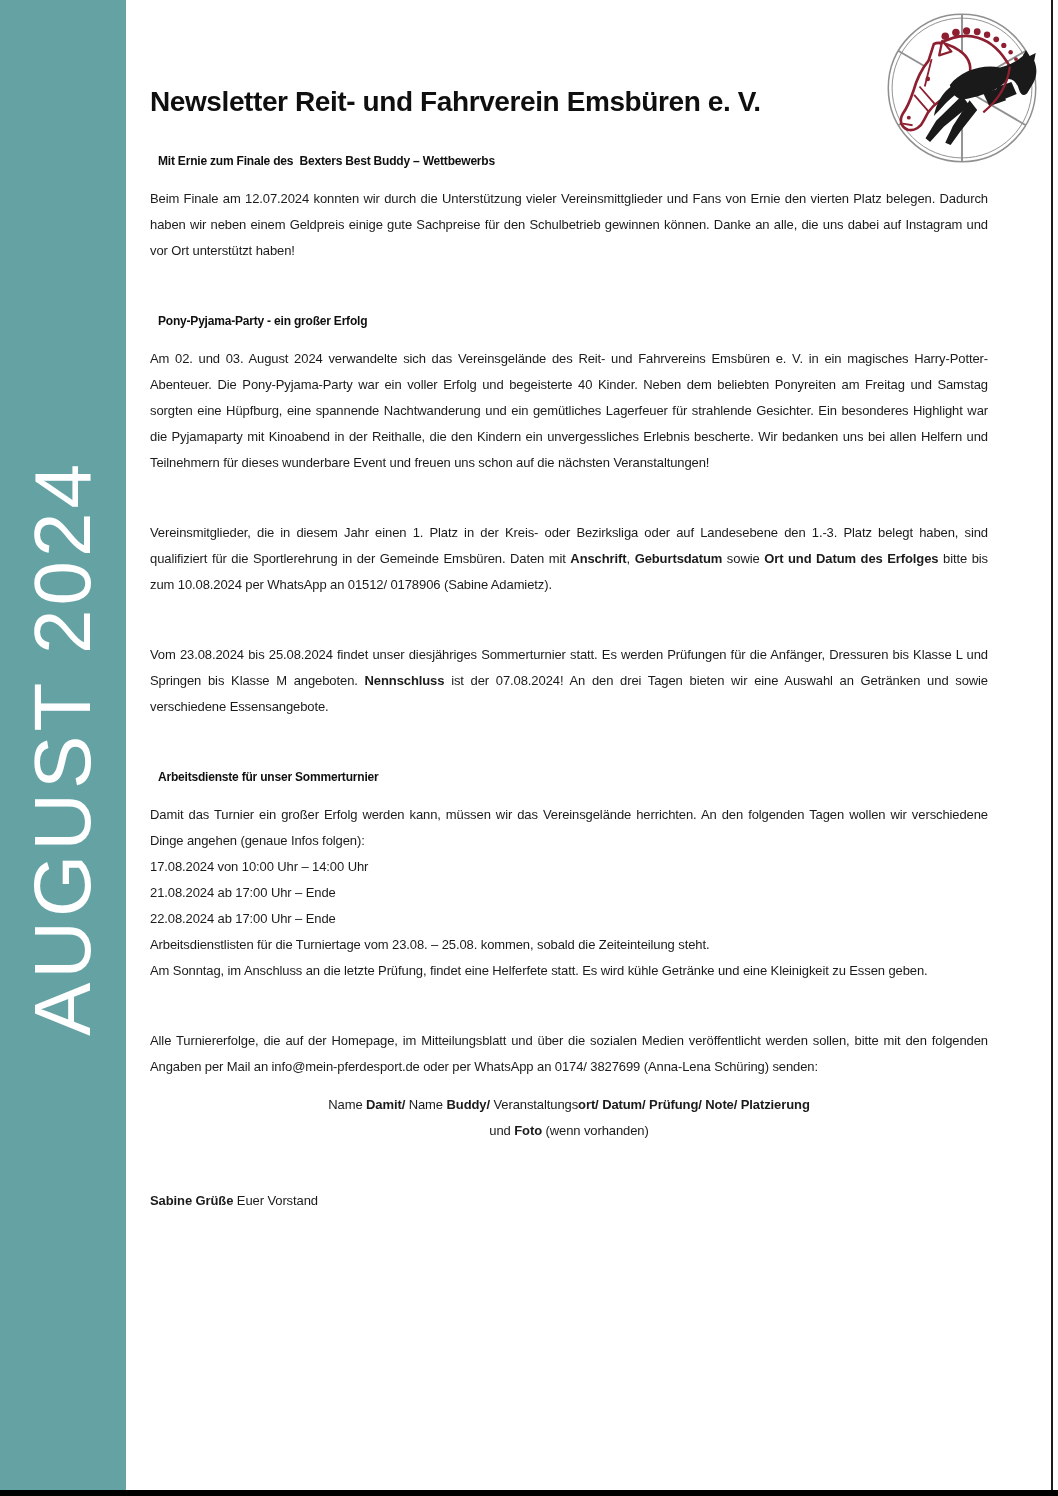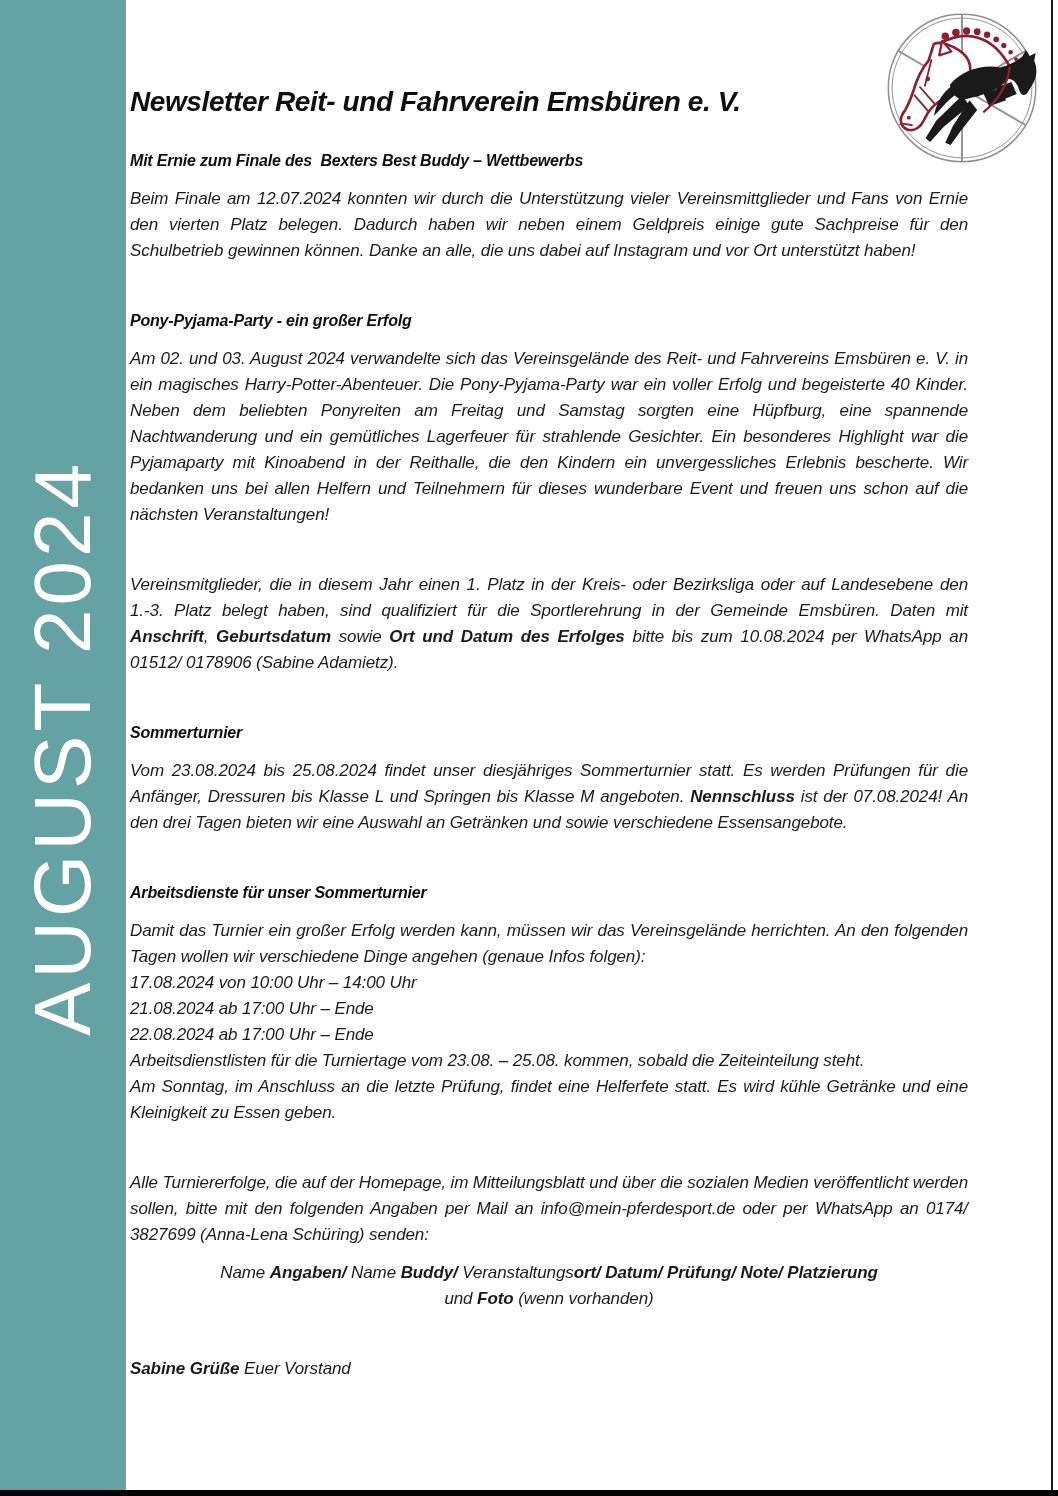--- a/index.html
+++ b/index.html
@@ -14,26 +14,26 @@
     transform:translate(-50%,-50%) rotate(-90deg);
     font-size:80px;font-weight:400;letter-spacing:4px;color:#ffffff;white-space:nowrap;
   }
   
   .right-edge{position:absolute;top:0;right:5px;width:2px;height:100%;background:#1c1c1c;}
   .bottom-edge{position:absolute;left:0;bottom:0;width:100%;height:6px;background:#000;z-index:6;}
   
   .logo{position:absolute;left:886px;top:12px;width:152px;height:152px;}
   .logo svg{width:100%;height:100%;display:block;}
   
-  .content{position:absolute;left:130px;top:0;width:838px;font-style:italic;}
+  .content{position:absolute;left:150px;top:0;width:838px;}
   .title{margin:85px 0 30px 0;font-size:28px;line-height:33px;font-weight:700;color:#0f0f0f;letter-spacing:-0.4px;white-space:pre-wrap;}
   .section{margin-top:44px;}
   .section:first-of-type{margin-top:0;}
-  .h{margin:0;font-size:16px;line-height:26px;font-weight:700;color:#0f0f0f;letter-spacing:-0.2px;white-space:pre-wrap;}
-  .para{margin:12px 0 0 0;font-size:17px;line-height:26px;text-align:justify;letter-spacing:-0.1px;}
+  .h{margin:8px;font-size:12px;line-height:26px;font-weight:700;color:#0f0f0f;letter-spacing:-0.2px;white-space:pre-wrap;}
+  .para{margin:12px 0 0 0;font-size:13px;line-height:26px;text-align:justify;letter-spacing:-0.1px;}
   .para.center{text-align:center;}
   .para b{font-weight:700;}
 </style>
 </head>
 <body>
 
 <div class="page">
 
   <div class="band" style="background:#65A2A3;">
     <div class="band-label">AUGUST 2024</div>
@@ -104,30 +104,29 @@
           <p class="para "><span>Beim Finale am 12.07.2024 konnten wir durch die Unterstützung vieler Vereinsmittglieder und Fans von Ernie den vierten Platz belegen. Dadurch haben wir neben einem Geldpreis einige gute Sachpreise für den Schulbetrieb gewinnen können. Danke an alle, die uns dabei auf Instagram und vor Ort unterstützt haben!</span></p>
         </section>
         <section class="section">
           <h2 class="h">Pony-Pyjama-Party - ein großer Erfolg</h2>
           <p class="para "><span>Am 02. und 03. August 2024 verwandelte sich das Vereinsgelände des Reit- und Fahrvereins Emsbüren e. V. in ein magisches Harry-Potter-Abenteuer. Die Pony-Pyjama-Party war ein voller Erfolg und begeisterte 40 Kinder. Neben dem beliebten Ponyreiten am Freitag und Samstag sorgten eine Hüpfburg, eine spannende Nachtwanderung und ein gemütliches Lagerfeuer für strahlende Gesichter. Ein besonderes Highlight war die Pyjamaparty mit Kinoabend in der Reithalle, die den Kindern ein unvergessliches Erlebnis bescherte. Wir bedanken uns bei allen Helfern und Teilnehmern für dieses wunderbare Event und freuen uns schon auf die nächsten Veranstaltungen!</span></p>
         </section>
         <section class="section">
           <p class="para "><span>Vereinsmitglieder, die in diesem Jahr einen 1. Platz in der Kreis- oder Bezirksliga oder auf Landesebene den 1.-3. Platz belegt haben, sind qualifiziert für die Sportlerehrung in der Gemeinde Emsbüren. Daten mit </span><b>Anschrift</b><span>, </span><b>Geburtsdatum</b><span> sowie </span><b>Ort und Datum des Erfolges</b><span> bitte bis zum 10.08.2024 per WhatsApp an 01512/ 0178906 (Sabine Adamietz).</span></p>
         </section>
         <section class="section">
-          <h2 class="h">Sommerturnier</h2>
           <p class="para "><span>Vom 23.08.2024 bis 25.08.2024 findet unser diesjähriges Sommerturnier statt. Es werden Prüfungen für die Anfänger, Dressuren bis Klasse L und Springen bis Klasse M angeboten. </span><b>Nennschluss</b><span> ist der 07.08.2024! An den drei Tagen bieten wir eine Auswahl an Getränken und sowie verschiedene Essensangebote.</span></p>
         </section>
         <section class="section">
           <h2 class="h">Arbeitsdienste für unser Sommerturnier</h2>
           <p class="para "><span>Damit das Turnier ein großer Erfolg werden kann, müssen wir das Vereinsgelände herrichten. An den folgenden Tagen wollen wir verschiedene Dinge angehen (genaue Infos folgen):</span><br><span>17.08.2024 von 10:00 Uhr – 14:00 Uhr</span><br><span>21.08.2024 ab 17:00 Uhr – Ende</span><br><span>22.08.2024 ab 17:00 Uhr – Ende</span><br><span>Arbeitsdienstlisten für die Turniertage vom 23.08. – 25.08. kommen, sobald die Zeiteinteilung steht.</span><br><span>Am Sonntag, im Anschluss an die letzte Prüfung, findet eine Helferfete statt. Es wird kühle Getränke und eine Kleinigkeit zu Essen geben.</span></p>
         </section>
         <section class="section">
           <p class="para "><span>Alle Turniererfolge, die auf der Homepage, im Mitteilungsblatt und über die sozialen Medien veröffentlicht werden sollen, bitte mit den folgenden Angaben per Mail an info@mein-pferdesport.de oder per WhatsApp an 0174/ 3827699 (Anna-Lena Schüring) senden:</span></p>
-          <p class="para center"><span>Name </span><b>Angaben/</b><span> Name </span><b>Buddy/</b><span> Veranstaltungs</span><b>ort/ Datum/ Prüfung/ Note/ Platzierung</b><br><span>und </span><b>Foto</b><span> (wenn vorhanden)</span></p>
+          <p class="para center"><span>Name </span><b>Damit/</b><span> Name </span><b>Buddy/</b><span> Veranstaltungs</span><b>ort/ Datum/ Prüfung/ Note/ Platzierung</b><br><span>und </span><b>Foto</b><span> (wenn vorhanden)</span></p>
         </section>
         <section class="section">
           <p class="para "><b>Sabine Grüße</b><span> Euer Vorstand</span></p>
         </section>
       </div>
   </div>
 
 </div>
 
 </body></html>

